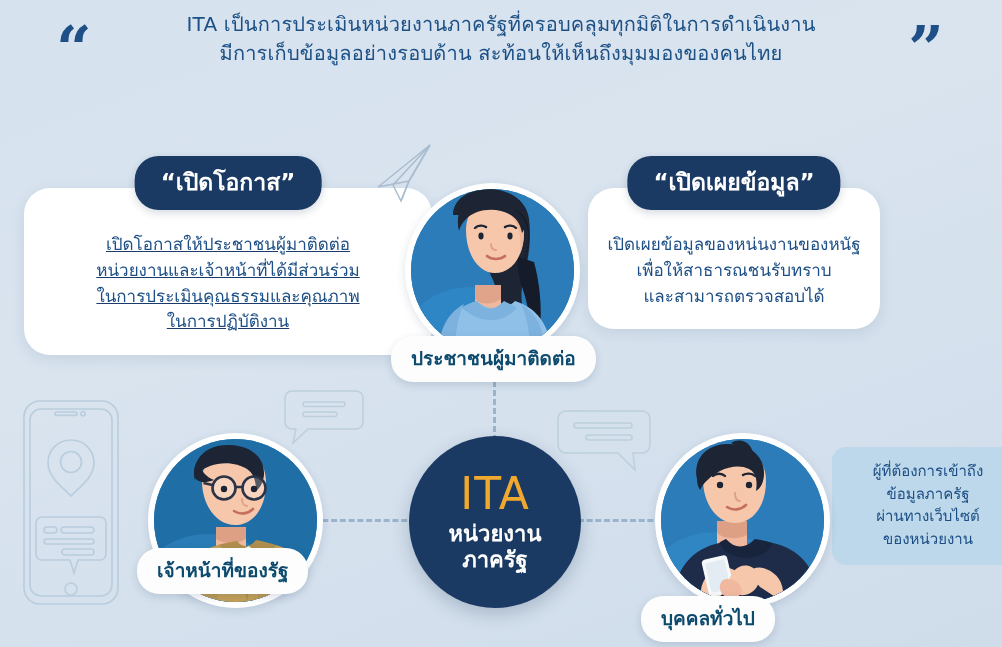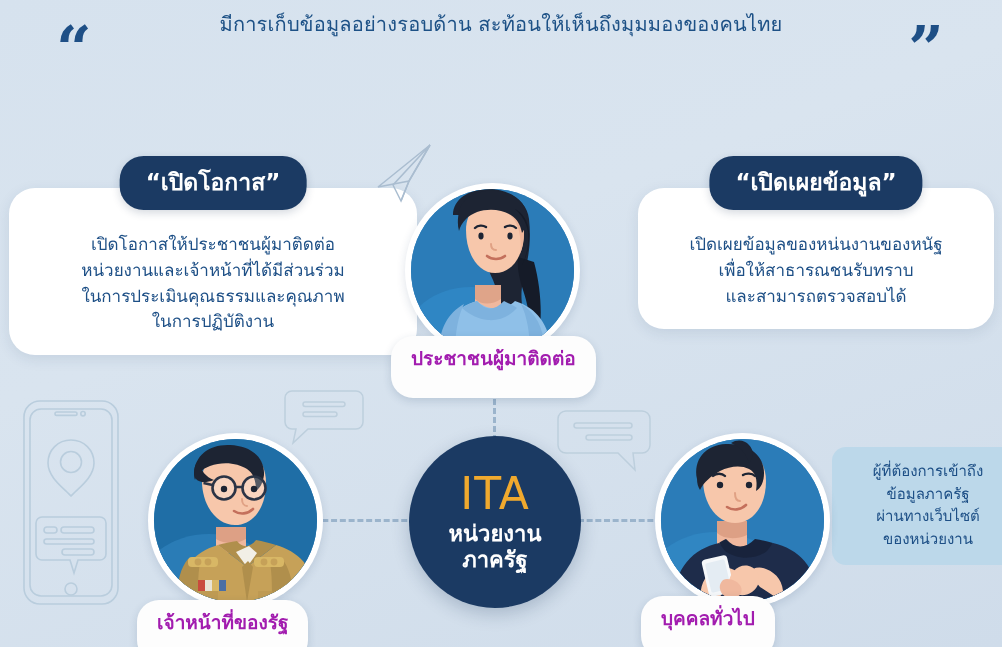--- a/index.html
+++ b/index.html
@@ -38,22 +38,22 @@
 
   
   .info-card {
     position: absolute;
     background: #ffffff;
     border-radius: 26px;
     box-shadow: 0 4px 14px rgba(30,60,100,.10);
     padding: 44px 16px 20px;
     text-align: center;
   }
-  #card-left  { left: 9px;  top: 188px; width: 408px; }
-  #card-right { left: 638px; top: 188px; width: 356px; }
+  #card-left  { left: 24px;  top: 188px; width: 408px; text-decoration: underline; }
+  #card-right { left: 588px; top: 188px; width: 292px; }
   .info-card .body {
     font-size: 17px;
     line-height: 1.52;
     color: #1d4f86;
     white-space: pre-line;
   }
   .pill-title {
     position: absolute;
     top: -32px; left: 50%;
     transform: translateX(-50%);
@@ -129,30 +129,30 @@
     background: #2b7cb8;
   }
   #avatar-citizen  { left: 405px; top: 183px; width: 175px; height: 175px; }
   #avatar-official { left: 148px; top: 433px; width: 175px; height: 175px; }
   #avatar-public   { left: 655px; top: 433px; width: 175px; height: 175px; }
 
   .name-pill {
     position: absolute;
     background: #fdfdfd;
     border-radius: 22px;
-    padding: 7px 20px 25px;
+    padding: 7px 20px 9px;
     font-size: 19px;
     font-weight: 700;
-    color: #a21caf;
+    color: #0c4a6e;
     white-space: nowrap;
     box-shadow: 0 3px 9px rgba(30,60,100,.16);
     z-index: 8;
   }
   #pill-citizen  { left: 391px; top: 336px; }
-  #pill-official { left: 137px; top: 600px; }
+  #pill-official { left: 137px; top: 548px; }
   #pill-public   { left: 641px; top: 580px; margin-top: 16px; }
 
   
   #note-right {
     position: absolute;
     left: 832px; top: 447px;
     width: 192px;
     background: #bcd8ea;
     border-radius: 14px;
     padding: 13px 10px 15px;
@@ -210,20 +210,21 @@
   <svg width="100" height="70" viewBox="0 0 100 70" fill="none" stroke="#bdcfdd" stroke-width="1.5">
     <path d="M10 3h76a8 8 0 018 8v26a8 8 0 01-8 8h-9l2 17-17-17H10a8 8 0 01-8-8V11a8 8 0 018-8z"></path>
     <rect x="18" y="15" width="58" height="5" rx="2.5"></rect>
     <rect x="30" y="27" width="46" height="5" rx="2.5"></rect>
   </svg>
 </div>
 
 <div id="header">
   <div class="quote-mark" id="quote-open">“</div>
   <div class="quote-mark" id="quote-close">”</div>
+  <div class="qline">ITA เป็นการประเมินหน่วยงานภาครัฐที่ครอบคลุมทุกมิติในการดำเนินงาน</div>
   <div class="qline">มีการเก็บข้อมูลอย่างรอบด้าน สะท้อนให้เห็นถึงมุมมองของคนไทย</div>
 </div>
 
 <div class="dash-v" id="dash-top"></div>
 <div class="dash-h" id="dash-left"></div>
 <div class="dash-h" id="dash-right"></div>
 
 <div class="info-card" id="card-left">
   <div class="pill-title">“เปิดโอกาส”</div>
   <div class="body">เปิดโอกาสให้ประชาชนผู้มาติดต่อ

